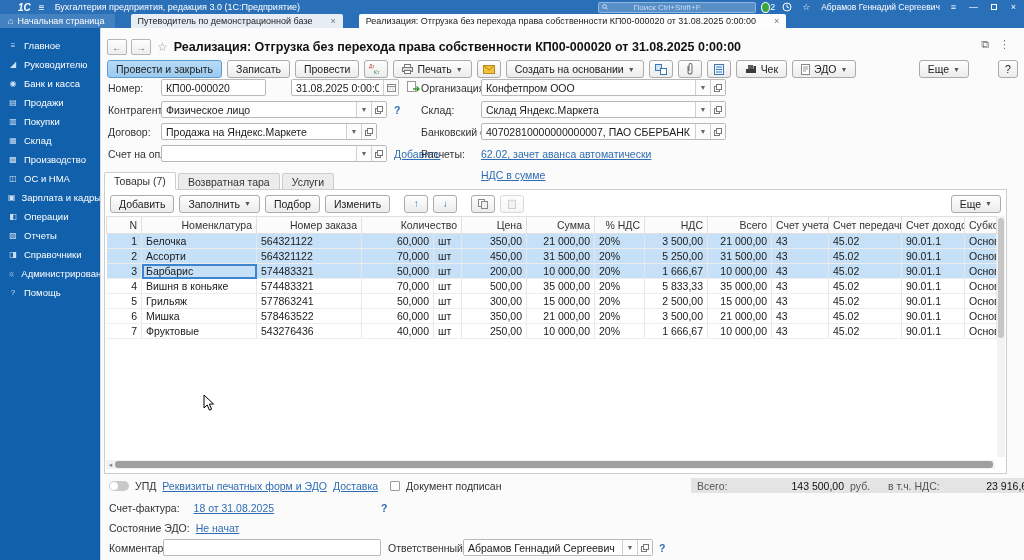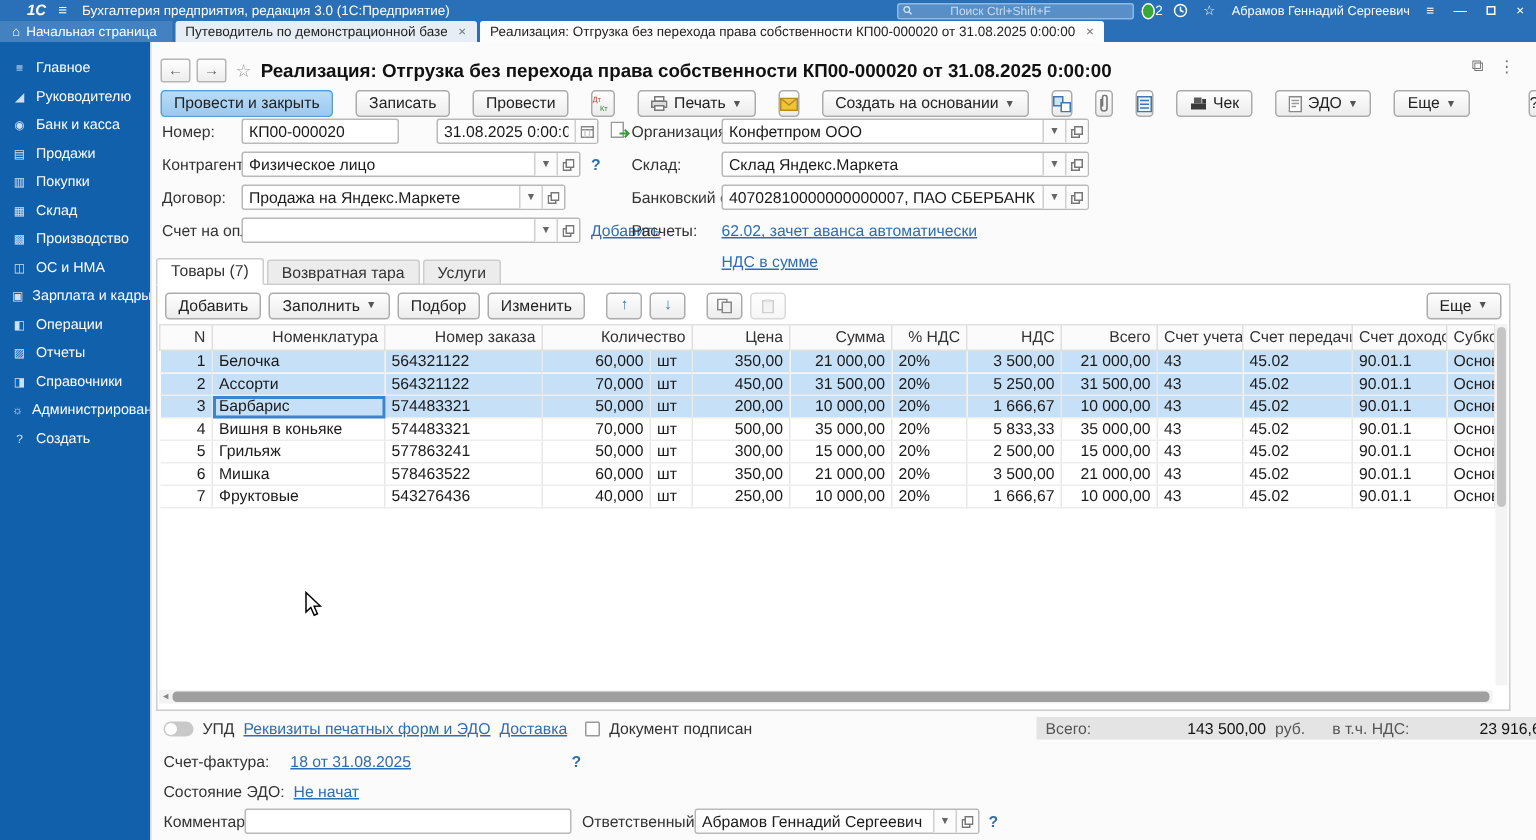--- a/index.html
+++ b/index.html
@@ -17,42 +17,42 @@
   .tb-ico { width:14px; height:12px; display:flex; align-items:center; justify-content:center; margin-left:5px; cursor:pointer; position:relative; font-size:9px; }
   .bell { width:11px; height:11px; border-radius:50%; background:#3aa53a; border:1px solid #fff; position:relative; }
   .tb-user { margin-left:8px; font-size:8.5px; white-space:nowrap; cursor:pointer; }
   .tb-win { margin-left:7px; width:13px; text-align:center; cursor:pointer; font-size:9px; }
   .restore-glyph { display:inline-block; width:6px; height:6px; border:1px solid #fff; }
 
   
   .tabrow { position:absolute; left:0; top:14px; width:1024px; height:14px; background:#2a70b8; display:flex; align-items:stretch; }
   .home-tab { display:flex; align-items:center; gap:4px; color:#fff; font-size:9px; padding:0 10px 0 8px; background:rgba(255,255,255,.12); cursor:pointer; white-space:nowrap; }
   .wtabs { display:flex; align-items:stretch; }
-  .wtab { display:flex; align-items:center; gap:7px; background:#e6edf5; color:#222; font-size:9px; padding:0 7px; margin-left:2px; border-radius:2px 2px 0 0; cursor:pointer; white-space:nowrap; max-width:470px; }
+  .wtab { display:flex; align-items:center; gap:18px; background:#e6edf5; color:#222; font-size:9px; padding:0 7px; margin-left:16px; border-radius:2px 2px 0 0; cursor:pointer; white-space:nowrap; max-width:470px; }
   .wtab.active { background:#fdfdfd; }
   .wtab-lbl { overflow:hidden; text-overflow:ellipsis; }
   .wtab-x { color:#777; font-size:9px; cursor:pointer; }
 
   
   .sidebar { position:absolute; left:0; top:28px; width:100px; height:532px; background:#1160ac; padding-top:8px; }
   .sb-item { height:19px; display:flex; align-items:center; gap:6px; padding-left:8px; color:#fff; cursor:pointer; }
   .sb-ico { width:10px; font-size:8px; color:#cfe0f2; text-align:center; }
   .sb-lbl { font-size:9.5px; white-space:nowrap; }
 
   
   .main { position:absolute; left:100px; top:28px; width:924px; height:532px; background:#fbfbfb; border-left:1px solid #d7d7d7; }
 
   .doc-header { position:absolute; left:6px; top:9px; height:20px; display:flex; align-items:center; gap:4px; }
   .navbtn { width:20px; height:16px; border:1px solid #b5b5b5; border-radius:2px; background:linear-gradient(#fefefe,#ededed); color:#666; font-size:10px; display:flex; align-items:center; justify-content:center; cursor:pointer; }
   .star { color:#9a9a9a; font-size:12px; margin:0 2px; cursor:pointer; }
   .doc-title { font-size:12.5px; font-weight:bold; color:#111; white-space:nowrap; }
   .hdr-icons { position:absolute; top:10px; right:14px; display:flex; gap:10px; color:#777; }
   .hdr-ico { cursor:pointer; font-size:11px; }
 
-  .toolbar { position:absolute; left:6px; top:31px; right:6px; height:20px; display:flex; align-items:center; gap:15px; }
+  .toolbar { position:absolute; left:6px; top:31px; right:6px; height:20px; display:flex; align-items:center; gap:5px; }
   .btn { display:inline-flex; align-items:center; gap:4px; background:linear-gradient(#fefefe,#ececec); border:1px solid #ababab; border-radius:3px; padding:0 8px; height:18px; font-size:10.5px; color:#222; cursor:pointer; white-space:nowrap; }
   .btn.primary { background:linear-gradient(#b9dcf6,#9bc9ef); border-color:#5d9bd3; }
   .btn.iconbtn { width:24px; padding:0; justify-content:center; }
   .caret { font-size:7px; color:#555; }
   .tb-gap { width:4px; }
   .push { margin-left:auto; }
   .helpbtn { width:20px; justify-content:center; padding:0; }
   svg.ic { display:block; }
 
   
@@ -199,21 +199,21 @@
       <div class="sb-item">
         <span class="sb-ico">◨</span>
         <span class="sb-lbl">Справочники</span>
       </div>
       <div class="sb-item">
         <span class="sb-ico">☼</span>
         <span class="sb-lbl">Администрирование</span>
       </div>
       <div class="sb-item">
         <span class="sb-ico">?</span>
-        <span class="sb-lbl">Создать</span>
+        <span class="sb-lbl">Помощь</span>
       </div>
     </div>
 </div>
 
 <div class="main">
 
   <div class="doc-header">
     <span class="navbtn">←</span>
     <span class="navbtn">→</span>
     <span class="star">☆</span>

